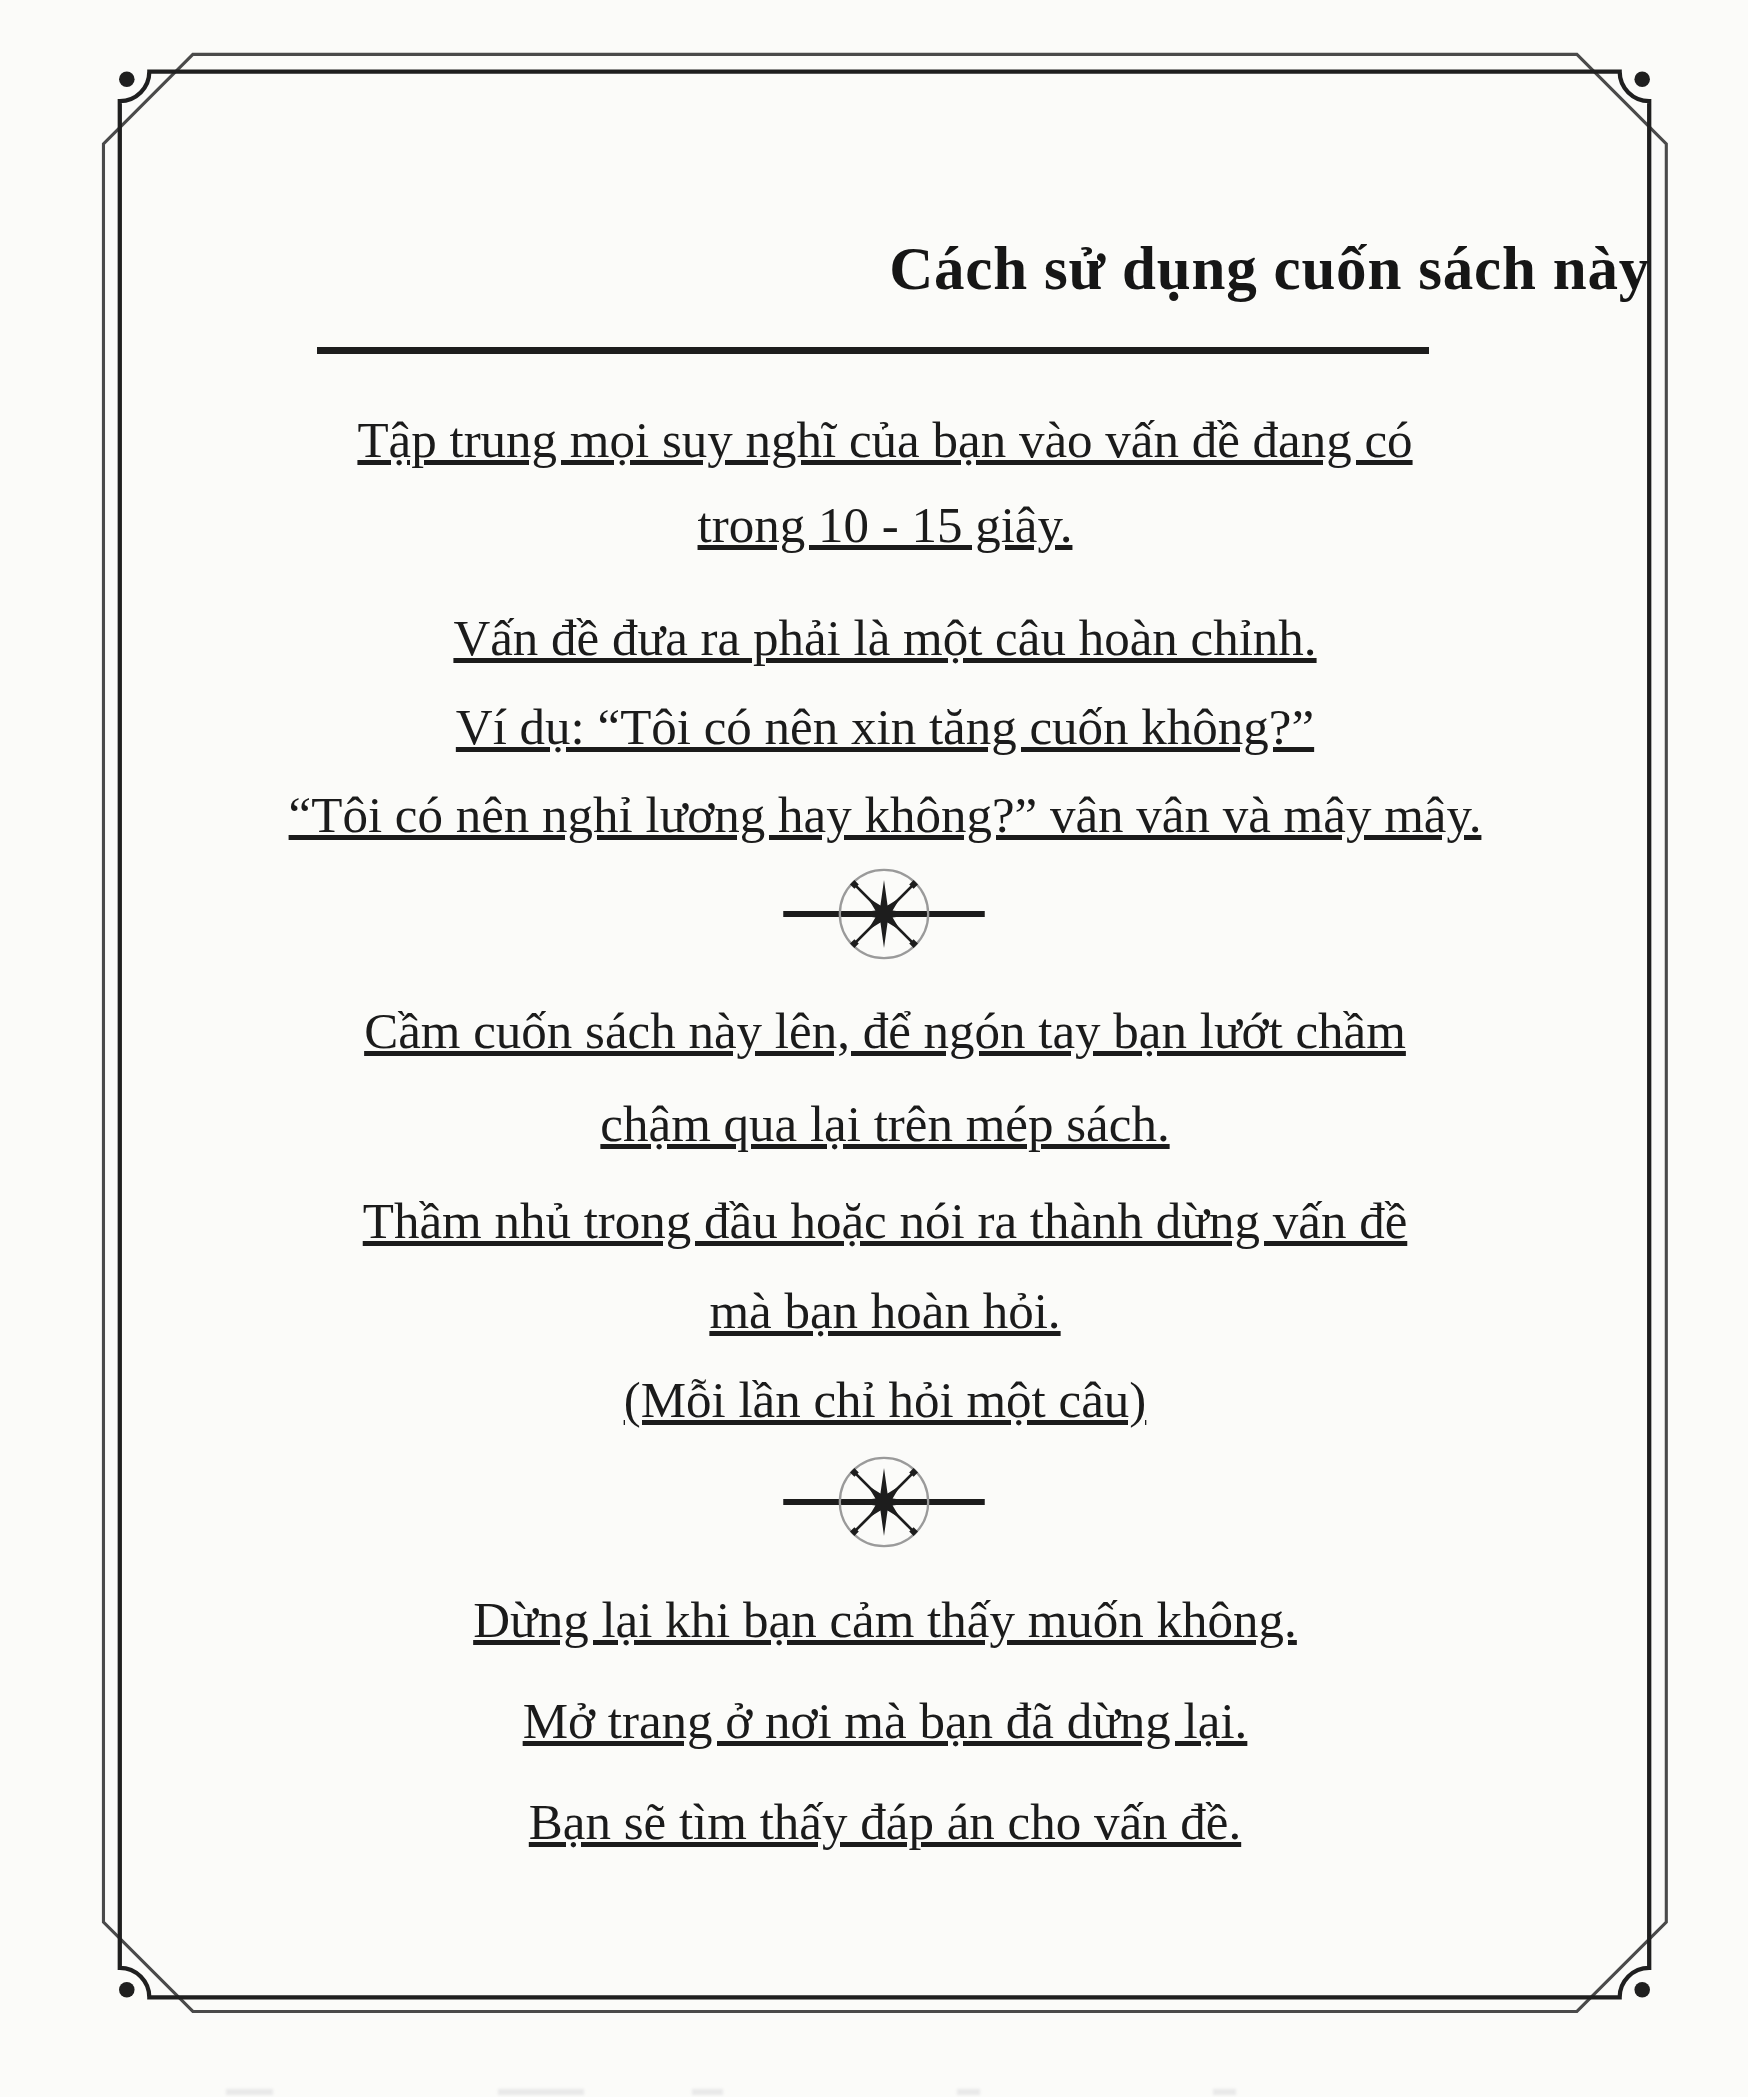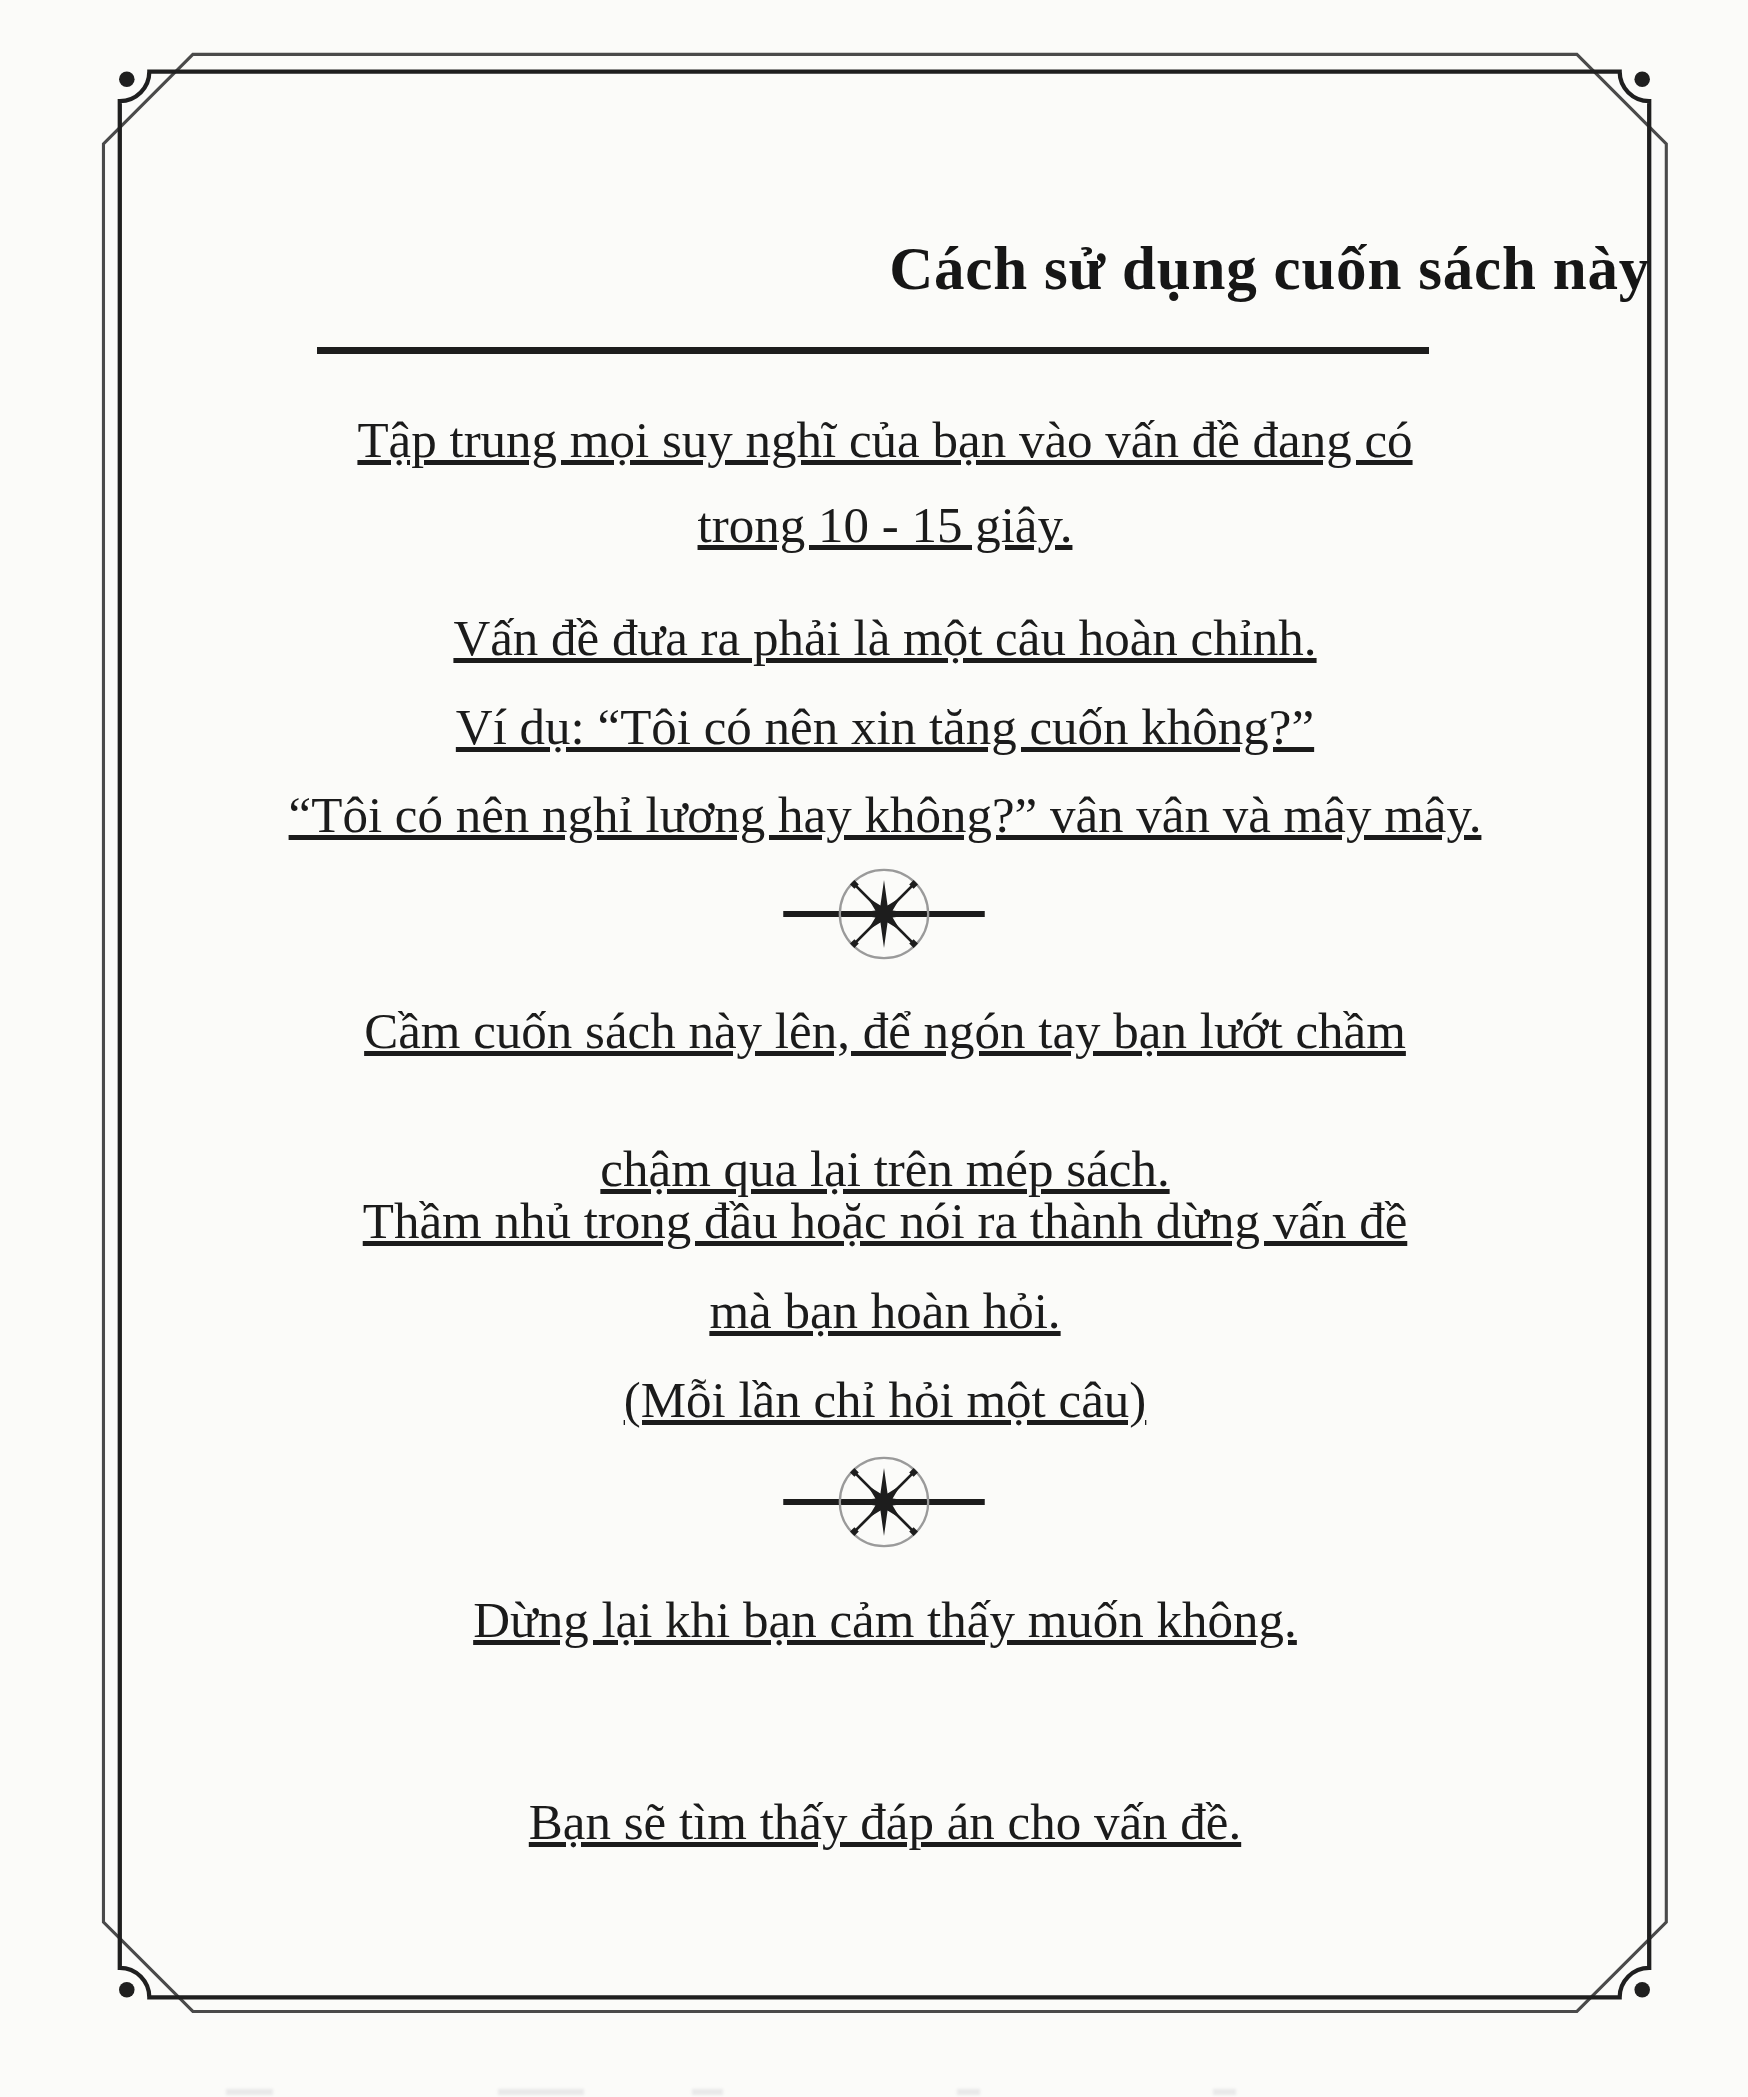--- a/index.html
+++ b/index.html
@@ -67,41 +67,42 @@
     <line x1="140" y1="80" x2="178.2" y2="118.2" stroke="#1d1d1d" stroke-width="3.5"></line>
     <line x1="140" y1="80" x2="101.8" y2="118.2" stroke="#1d1d1d" stroke-width="3.5"></line>
     <rect x="174.2" y="37.8" width="8" height="8" fill="#1d1d1d" transform="rotate(45 178.2 41.8)"></rect>
     <rect x="97.8" y="37.8" width="8" height="8" fill="#1d1d1d" transform="rotate(45 101.8 41.8)"></rect>
     <rect x="174.2" y="114.2" width="8" height="8" fill="#1d1d1d" transform="rotate(45 178.2 118.2)"></rect>
     <rect x="97.8" y="114.2" width="8" height="8" fill="#1d1d1d" transform="rotate(45 101.8 118.2)"></rect>
     <polygon fill="#1d1d1d" points="140,36 144.6,68.9 161.2,58.8 151.1,75.4 184,80 151.1,84.6 161.2,101.2 144.6,91.1 140,124 135.4,91.1 118.8,101.2 128.9,84.6 96,80 128.9,75.4 118.8,58.8 135.4,68.9"></polygon>
   </svg>
 
   <div class="line" style="top:992px">Cầm cuốn sách này lên, để ngón tay bạn lướt chầm</div>
-  <div class="line" style="top:1130px">chậm qua lại trên mép sách.</div>
+  <div class="line" style="top:1085px">chậm qua lại trên mép sách.</div>
 
   <div class="line" style="top:1182px">Thầm nhủ trong đầu hoặc nói ra thành dừng vấn đề</div>
   <div class="line" style="top:1272px">mà bạn hoàn hỏi.</div>
   <div class="line" style="top:1361px">(Mỗi lần chỉ hỏi một câu)</div>
 
   <svg class="divider" style="top:1440px" viewBox="0 0 280 160">
     <line x1="10" y1="80" x2="270" y2="80" stroke="#1c1c1c" stroke-width="8"></line>
     <circle cx="140" cy="80" r="57" fill="none" stroke="#9a9a9a" stroke-width="3"></circle>
     <line x1="140" y1="80" x2="178.2" y2="41.8" stroke="#1d1d1d" stroke-width="3.5"></line>
     <line x1="140" y1="80" x2="101.8" y2="41.8" stroke="#1d1d1d" stroke-width="3.5"></line>
     <line x1="140" y1="80" x2="178.2" y2="118.2" stroke="#1d1d1d" stroke-width="3.5"></line>
     <line x1="140" y1="80" x2="101.8" y2="118.2" stroke="#1d1d1d" stroke-width="3.5"></line>
     <rect x="174.2" y="37.8" width="8" height="8" fill="#1d1d1d" transform="rotate(45 178.2 41.8)"></rect>
     <rect x="97.8" y="37.8" width="8" height="8" fill="#1d1d1d" transform="rotate(45 101.8 41.8)"></rect>
     <rect x="174.2" y="114.2" width="8" height="8" fill="#1d1d1d" transform="rotate(45 178.2 118.2)"></rect>
     <rect x="97.8" y="114.2" width="8" height="8" fill="#1d1d1d" transform="rotate(45 101.8 118.2)"></rect>
     <polygon fill="#1d1d1d" points="140,36 144.6,68.9 161.2,58.8 151.1,75.4 184,80 151.1,84.6 161.2,101.2 144.6,91.1 140,124 135.4,91.1 118.8,101.2 128.9,84.6 96,80 128.9,75.4 118.8,58.8 135.4,68.9"></polygon>
   </svg>
 
   <div class="line" style="top:1581px">Dừng lại khi bạn cảm thấy muốn không.</div>
+  <div class="line" style="top:1682px">Mở trang ở nơi mà bạn đã dừng lại.</div>
   <div class="line" style="top:1783px">Bạn sẽ tìm thấy đáp án cho vấn đề.</div>
 
   <div class="ghost-strip">
     <span style="left:226px;width:47px"></span>
     <span style="left:498px;width:86px"></span>
     <span style="left:692px;width:31px"></span>
     <span style="left:957px;width:23px"></span>
     <span style="left:1213px;width:23px"></span>
   </div>
 

